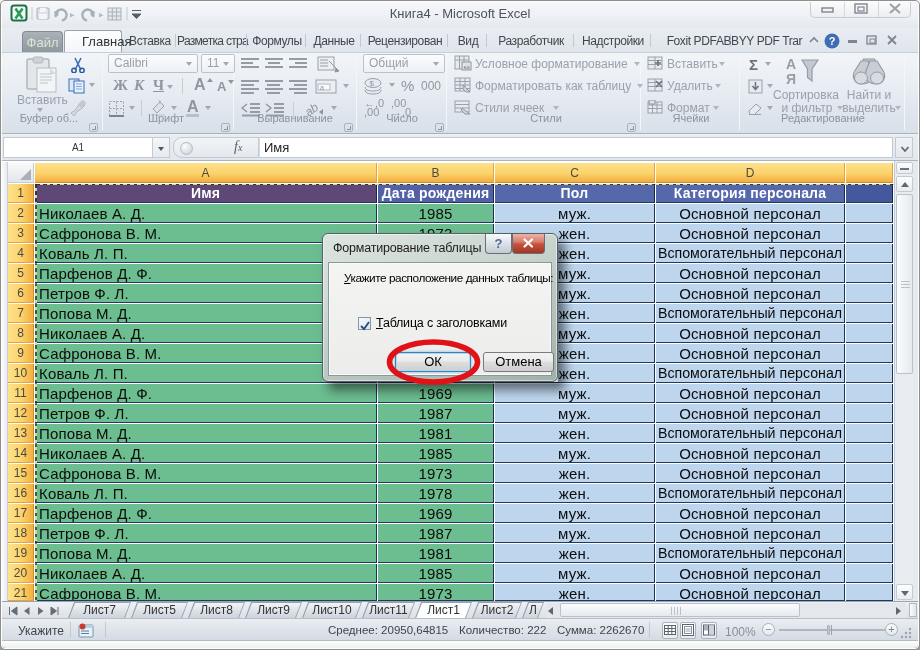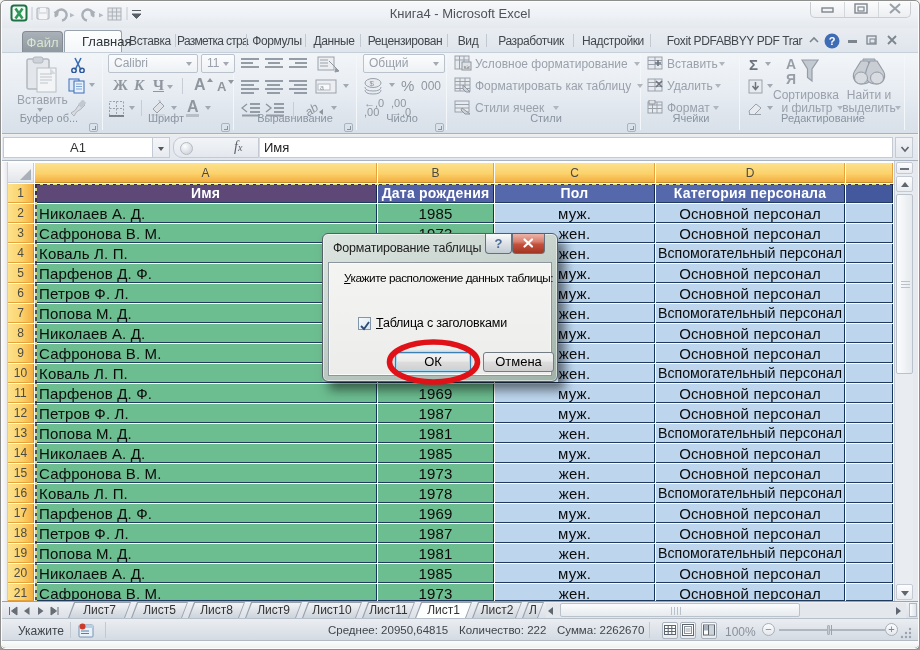--- a/index.html
+++ b/index.html
@@ -40,21 +40,21 @@
 .gtxt { position:absolute; font-size:12px; color:#9aa1ab; white-space:nowrap; }
 .darr { position:absolute; width:0; height:0; border-left:3px solid transparent; border-right:3px solid transparent; border-top:4px solid #a2a9b2; }
 .icon { position:absolute; }
 .bars span { display:block; height:2px; background:#949ca6; margin-bottom:2px; }
 .combo { position:absolute; height:19px; background:linear-gradient(180deg,#fbfcfd,#eef1f5); border:1px solid #bac3cd; border-radius:2px;
   font-size:12px; color:#9aa1ab; line-height:17px; padding-left:5px; }
 .combo .darr { right:5px; top:7px; }
 
 
 #fbar { left:1px; top:135px; width:918px; height:26px; background:linear-gradient(180deg,#e9edf2,#e2e7ee); border-bottom:1px solid #aab4c0; }
-#namebox { left:2px; top:2px; width:150px; height:21px; background:#fff; border:1px solid #c3cad3; font-size:13px; color:#333; text-align:center; line-height:20px; }
+#namebox { left:2px; top:2px; width:150px; height:21px; background:#fff; border:1px solid #c3cad3; font-size:10px; color:#333; text-align:center; line-height:20px; }
 #nbarr { left:152px; top:2px; width:17px; height:21px; background:linear-gradient(180deg,#f4f6f9,#e7ebf0); border:1px solid #c3cad3; border-left:none; }
 #fxcap { left:172px; top:2px; width:86px; height:21px; background:linear-gradient(180deg,#f2f4f7,#e4e8ee); border:1px solid #c3cad3; border-radius:9px 0 0 9px; }
 #fxcirc { left:6px; top:4px; width:13px; height:13px; border-radius:50%; background:radial-gradient(circle at 35% 30%,#fcfdfe,#c6ccd4); border:1px solid #b4bbc4; }
 #fxfx { left:60px; top:1px; font-size:14px; color:#5a6068; font-style:italic; font-family:"Liberation Serif",serif; }
 #fval { left:258px; top:2px; width:634px; height:21px; background:#fff; border:1px solid #c3cad3; border-left:1px solid #d8dde3; font-size:13px; color:#222; line-height:20px; padding-left:4px; }
 #fexp { left:894px; top:2px; background:linear-gradient(180deg,#f1f3f6,#e3e8ee); border:1px solid #c3cad3; }
 
 
 #grid { left:1px; top:161px; width:893px; height:440px; background:#fff; }
 #gutter { left:2px; top:162px; width:6px; height:439px; background:linear-gradient(90deg,#fbfbfc,#e8eaee); border-right:1px solid #c9cfd6; }

